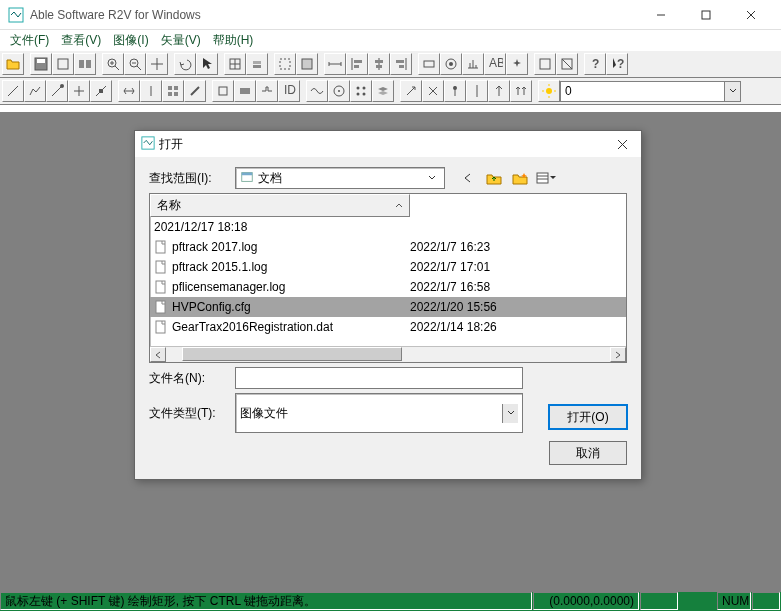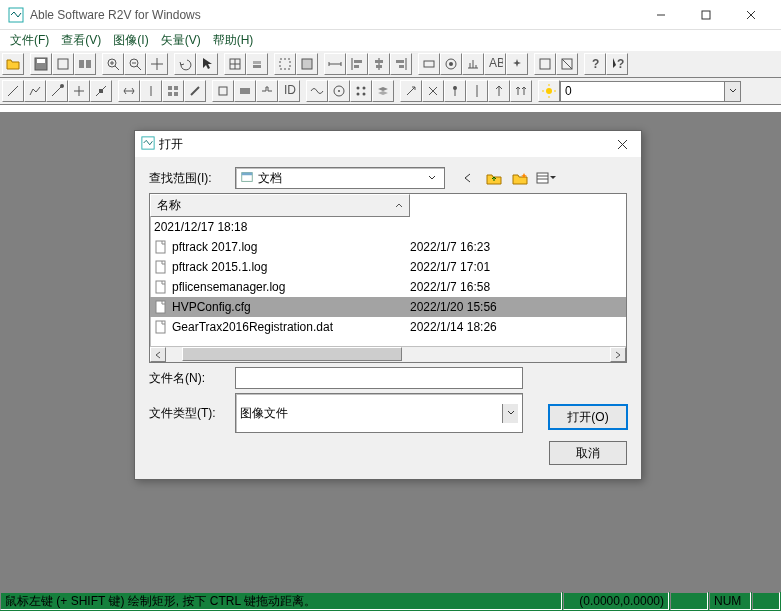--- a/index.html
+++ b/index.html
@@ -580,15 +580,15 @@
       <div class="btn def">打开(O)</div>
       <div class="btn">取消</div>
     </div>
   </div>
 </div>
 
 <div class="statusbar">
   <div class="pane main">鼠标左键 (+ SHIFT 键) 绘制矩形, 按下 CTRL 键拖动距离。</div>
   <div class="pane" style="width:106px;justify-content:flex-end;">(0.0000,0.0000)</div>
   <div class="pane" style="width:38px;"></div>
-  <div class="pane" style="width:42px;">NUM</div>
+  <div class="pane" style="width:34px;margin-left:38px;">NUM</div>
   <div class="pane" style="width:28px;"></div>
 </div>
 
 </body></html>

